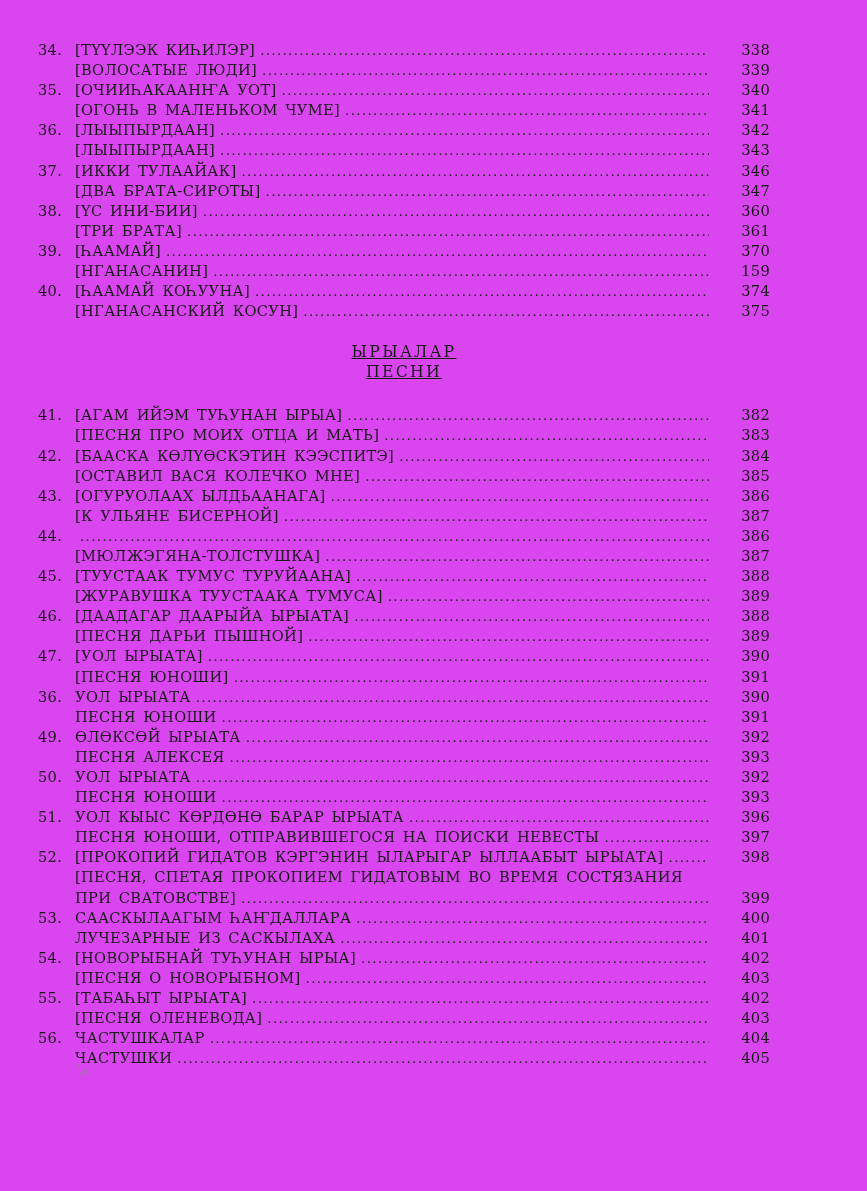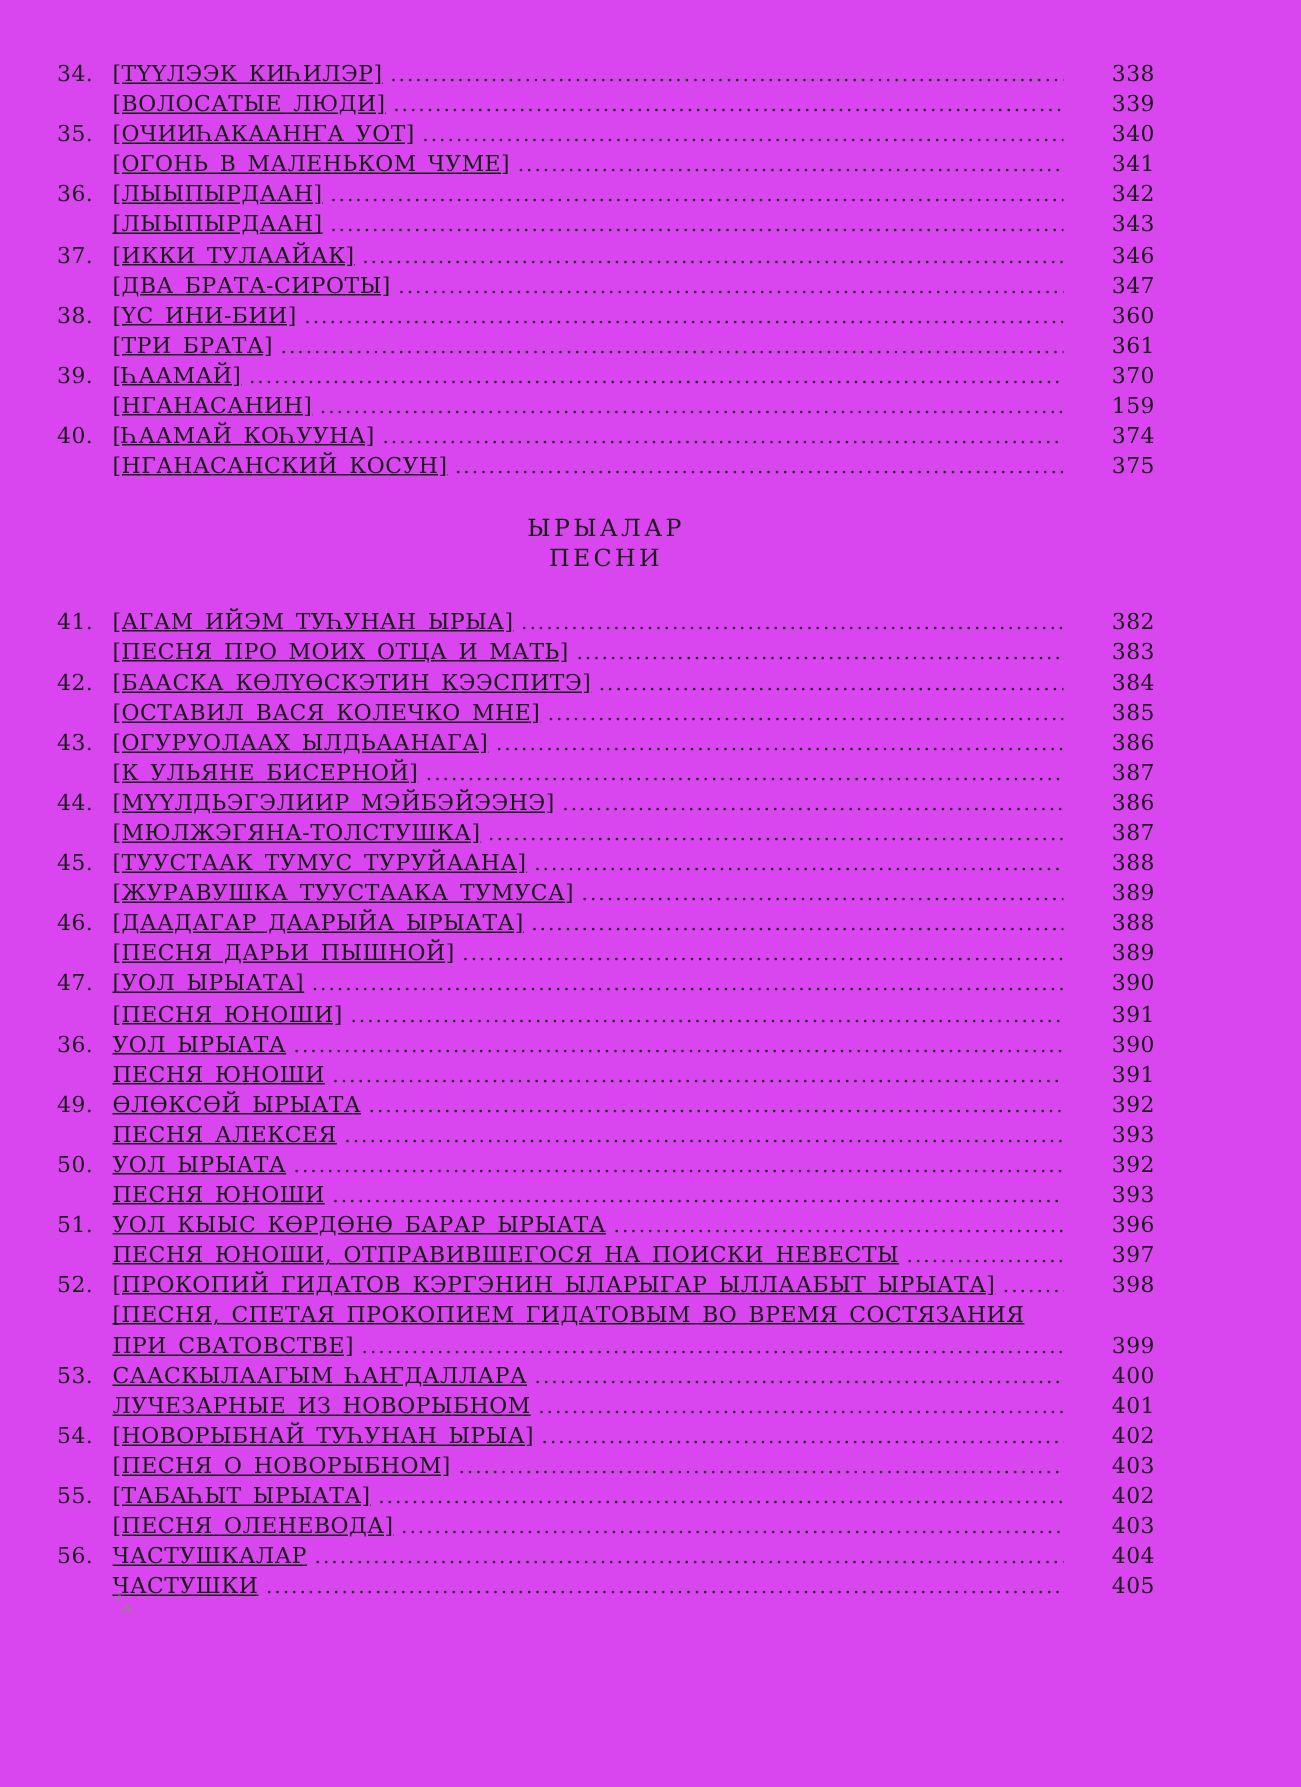--- a/index.html
+++ b/index.html
@@ -31,21 +31,20 @@
     font-size: 14.6px;
   }
   .num {
     flex: 0 0 37px;
     letter-spacing: 0.3px;
   }
   .title {
     white-space: nowrap;
     letter-spacing: 0.35px;
     word-spacing: 2.5px;
-    text-decoration: underline;
   }
   .leader {
     flex: 1 1 auto;
     overflow: hidden;
     white-space: nowrap;
     margin: 0 4px 0 5px;
     min-width: 10px;
   }
   .leader::after {
     content: "..................................................................................................................................................................................................................................................";
@@ -59,20 +58,21 @@
     letter-spacing: 0.3px;
     margin-left: 23px;
   }
   .section-heading {
     text-align: center;
     margin: 21px 0 23px 0;
     font-size: 15.8px;
     line-height: 20px;
     letter-spacing: 2.2px;
     word-spacing: 3px;
+    text-decoration: underline;
   }
   .smudge {
     position: absolute;
     left: 76px;
     top: 1062px;
     width: 14px;
     height: 16px;
     opacity: 0.55;
   }
   .smudge i {
@@ -229,21 +229,20 @@
 
   <div class="toc-row">
     <span class="num"></span>
     <span class="title">[К УЛЬЯНЕ БИСЕРНОЙ]</span>
     <span class="leader"></span>
     <span class="pageno">387</span>
   </div>
 
   <div class="toc-row">
     <span class="num">44.</span>
-    <span class="title">[МҮҮЛДЬЭГЭЛИИР МЭЙБЭЙЭЭНЭ]</span>
     <span class="leader"></span>
     <span class="pageno">386</span>
   </div>
 
   <div class="toc-row">
     <span class="num"></span>
     <span class="title">[МЮЛЖЭГЯНА-ТОЛСТУШКА]</span>
     <span class="leader"></span>
     <span class="pageno">387</span>
   </div>
@@ -368,21 +367,21 @@
 
   <div class="toc-row">
     <span class="num">53.</span>
     <span class="title">СААСКЫЛААГЫМ ҺАҤДАЛЛАРА</span>
     <span class="leader"></span>
     <span class="pageno">400</span>
   </div>
 
   <div class="toc-row">
     <span class="num"></span>
-    <span class="title">ЛУЧЕЗАРНЫЕ ИЗ НОВОРЫБНОМ</span>
+    <span class="title">ЛУЧЕЗАРНЫЕ ИЗ САСКЫЛАХА</span>
     <span class="leader"></span>
     <span class="pageno">401</span>
   </div>
 
   <div class="toc-row">
     <span class="num">54.</span>
     <span class="title">[НОВОРЫБНАЙ ТУҺУНАН ЫРЫА]</span>
     <span class="leader"></span>
     <span class="pageno">402</span>
   </div>

